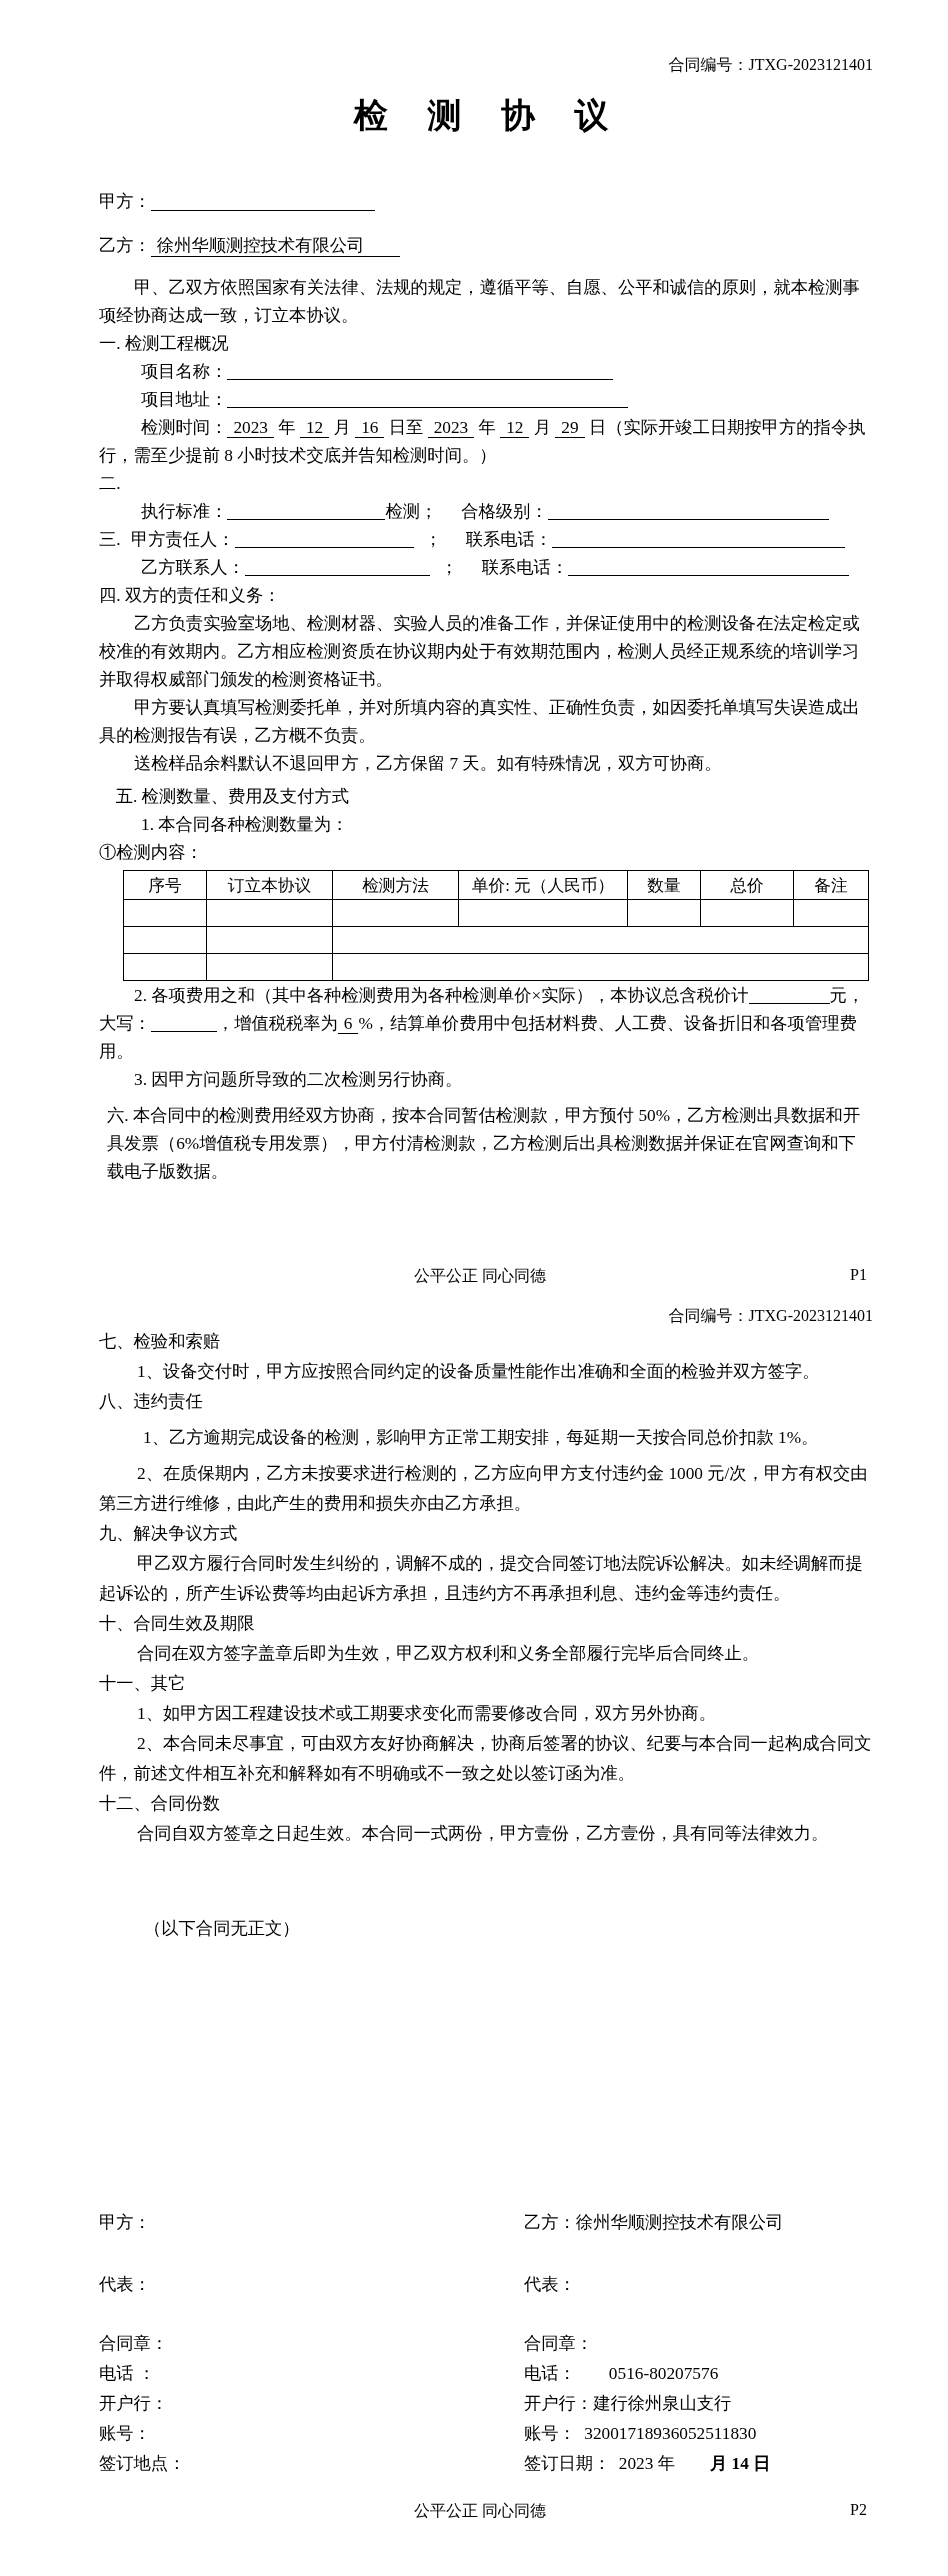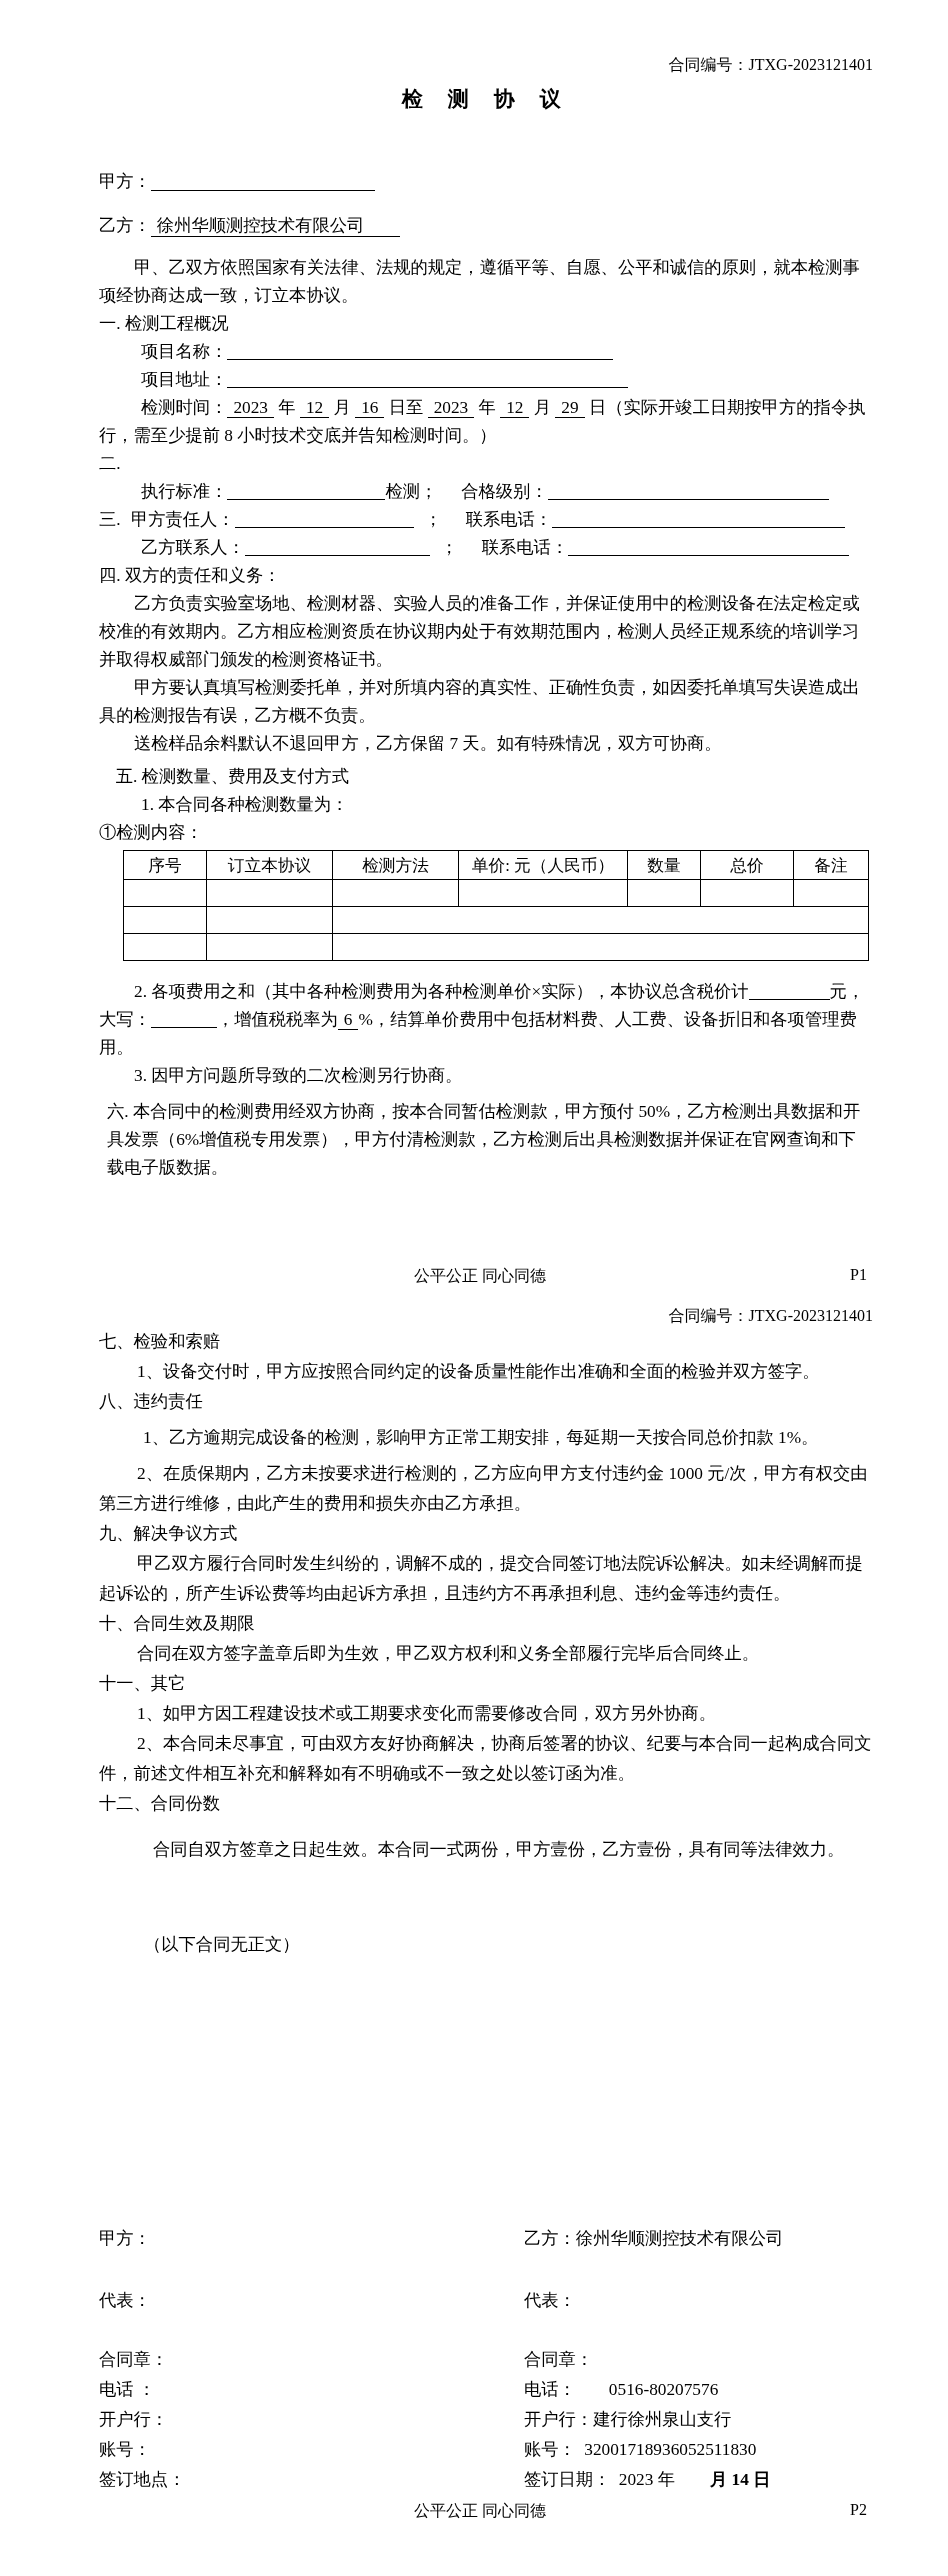--- a/index.html
+++ b/index.html
@@ -8,42 +8,42 @@
     font-family:"Liberation Serif","DejaVu Serif",serif;
     color:#000;
   }
   .page{position:relative;width:949px;height:1288px;background:#fff;padding-left:12px;}
   .content{padding:0 88px 0 87px;font-size:17.3px;}
   .line{line-height:28px;}
   .p2-line{line-height:30px;}
   .contract-no{font-size:16px;line-height:23px;text-align:right;padding-top:53px;}
   .contract-no-p2{font-size:16px;line-height:23px;text-align:right;padding-top:15.5px;}
   .doc-title{
-    margin-top:3px;text-align:center;
-    font-family:Liberation Sans, sans-serif;
-    font-weight:bold;font-size:21px;line-height:39px;letter-spacing:9.6px;
+    margin-top:23px;text-align:center;
+    font-family:Liberation Mono, monospace;
+    font-weight:bold;font-size:34px;line-height:39px;letter-spacing:9.6px;
   }
   .row-party-a{margin-top:50px;}
   .row-party-b{margin-top:15.5px;}
   .preamble{margin-top:14.4px;text-indent:35px;}
   .ind70{padding-left:42px;}
   .ti70{text-indent:42px;}
   .ti64{text-indent:38px;}
   .ti58{text-indent:35px;}
   .ind28{padding-left:16.7px;}
   .blank{display:inline-block;border-bottom:1.2px solid #000;height:20.3px;vertical-align:-3.6px;}
   .uv{border-bottom:1.2px solid #000;padding:0 6px;}
   .uv-name{border-bottom:1.2px solid #000;padding:0 36px 1.2px 6px;}
   .sep{margin-left:10.8px;}
   .lbl-gap{margin-left:24px;}
   .qty-table{border-collapse:collapse;margin:3.6px 0 0 24px;table-layout:fixed;width:743px;}
   .qty-table th,.qty-table td{border:1.2px solid #000;text-align:center;font-weight:normal;font-size:16.7px;padding:0;}
   .qty-table th{height:27.5px;}
   .qty-table td{height:26px;}
-  .fee-par{margin-top:17px;}
+  .fee-par{margin-top:1px;}
   .footer{position:absolute;left:87px;right:88px;font-size:16px;}
   .footer-1{top:1266px;}
   .footer-2{top:1213px;}
   .motto{position:absolute;left:0;right:0;text-align:center;}
   .pageno{position:absolute;right:6px;top:0;}
   .closing-note{margin-top:65px;padding-left:45px;}
   .sign-grid{margin-top:264px;}
   .sign-row{display:grid;grid-template-columns:425px 1fr;line-height:30px;}
   .sign-row.gap-lg{margin-top:32px;}
   .sign-row.gap-md{margin-top:29px;}
@@ -180,21 +180,21 @@
     <p class="p2-line ti64" style="margin:0">甲乙双方履行合同时发生纠纷的，调解不成的，提交合同签订地法院诉讼解决。如未经调解而提起诉讼的，所产生诉讼费等均由起诉方承担，且违约方不再承担利息、违约金等违约责任。</p>
 
     <div class="p2-line">十、合同生效及期限</div>
     <p class="p2-line ti64" style="margin:0">合同在双方签字盖章后即为生效，甲乙双方权利和义务全部履行完毕后合同终止。</p>
 
     <div class="p2-line">十一、其它</div>
     <p class="p2-line ti64" style="margin:0">1、如甲方因工程建设技术或工期要求变化而需要修改合同，双方另外协商。</p>
     <p class="p2-line ti64" style="margin:0">2、本合同未尽事宜，可由双方友好协商解决，协商后签署的协议、纪要与本合同一起构成合同文件，前述文件相互补充和解释如有不明确或不一致之处以签订函为准。</p>
 
     <div class="p2-line">十二、合同份数</div>
-    <p class="p2-line ti64" style="margin:16px">合同自双方签章之日起生效。本合同一式两份，甲方壹份，乙方壹份，具有同等法律效力。</p>
+    <p class="p2-line ti64" style="margin:0">合同自双方签章之日起生效。本合同一式两份，甲方壹份，乙方壹份，具有同等法律效力。</p>
 
     <div class="p2-line closing-note">（以下合同无正文）</div>
 
     <div class="sign-grid">
       <div class="sign-row">
         <div>甲方：</div>
         <div><span>乙方：</span><span>徐州华顺测控技术有限公司</span></div>
       </div>
       <div class="sign-row gap-lg">
         <div>代表：</div>

